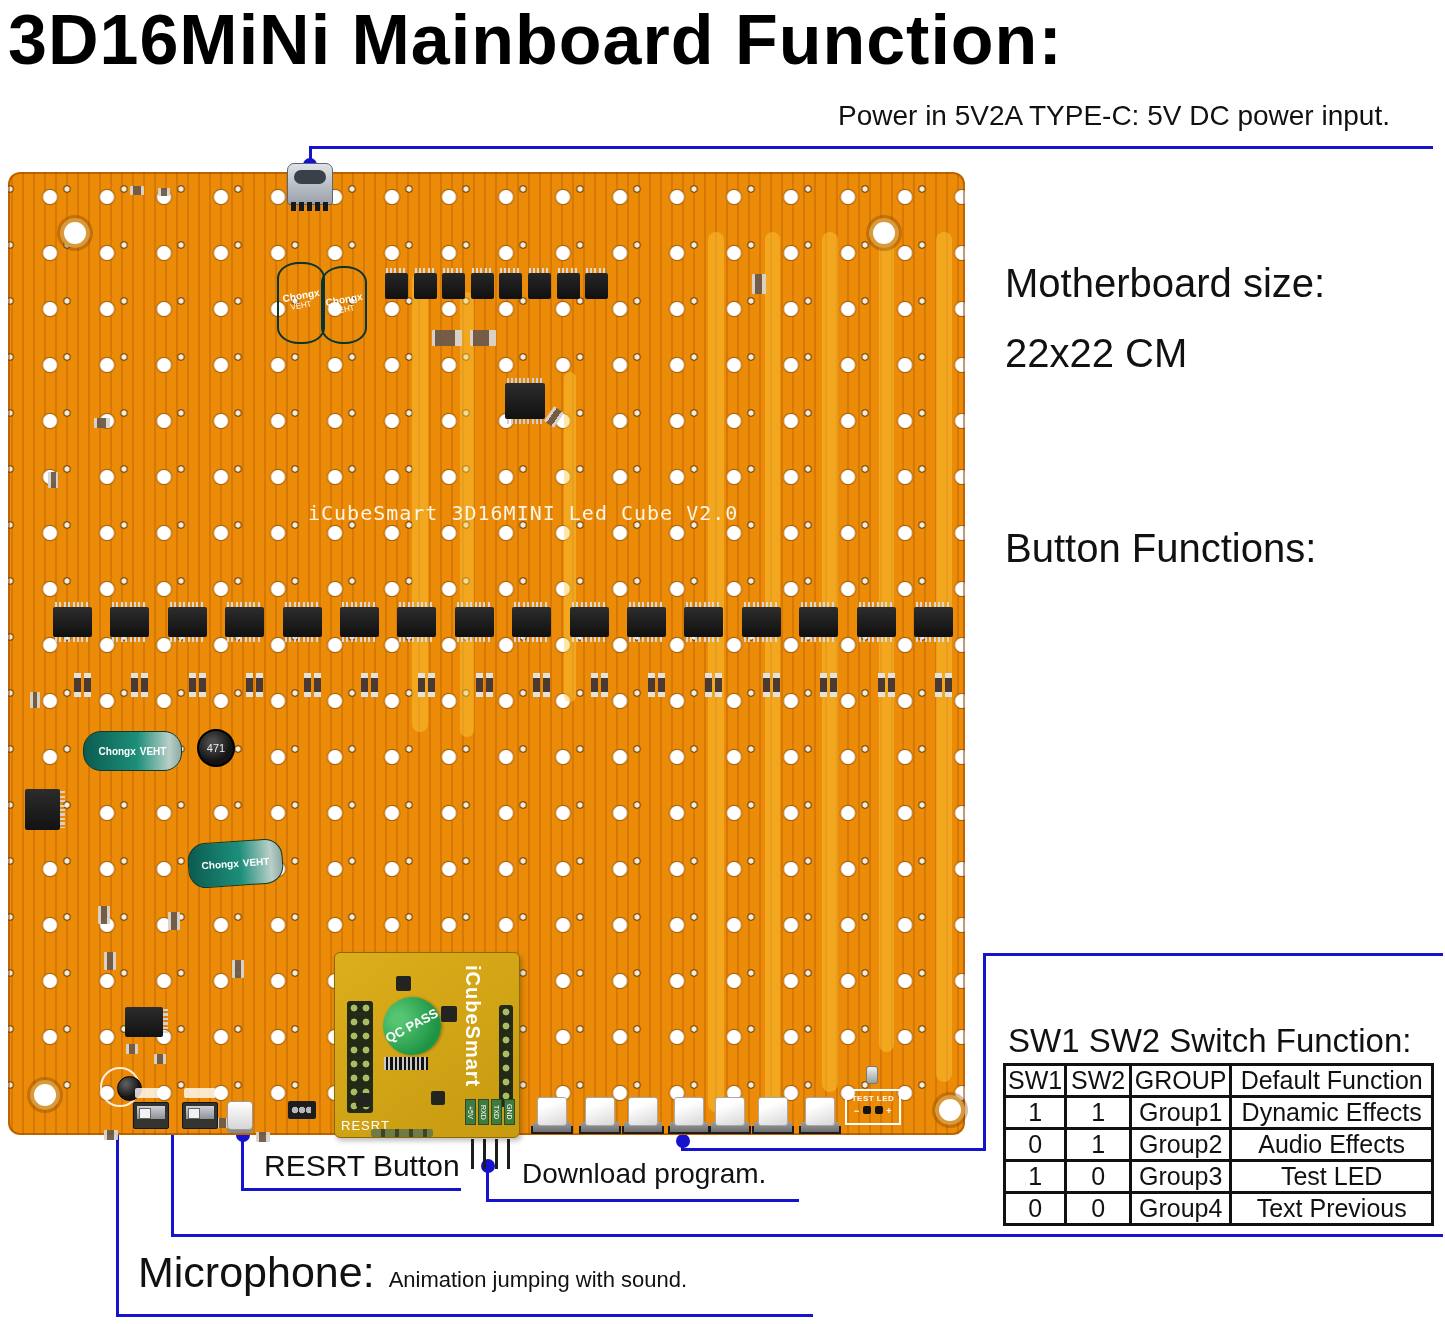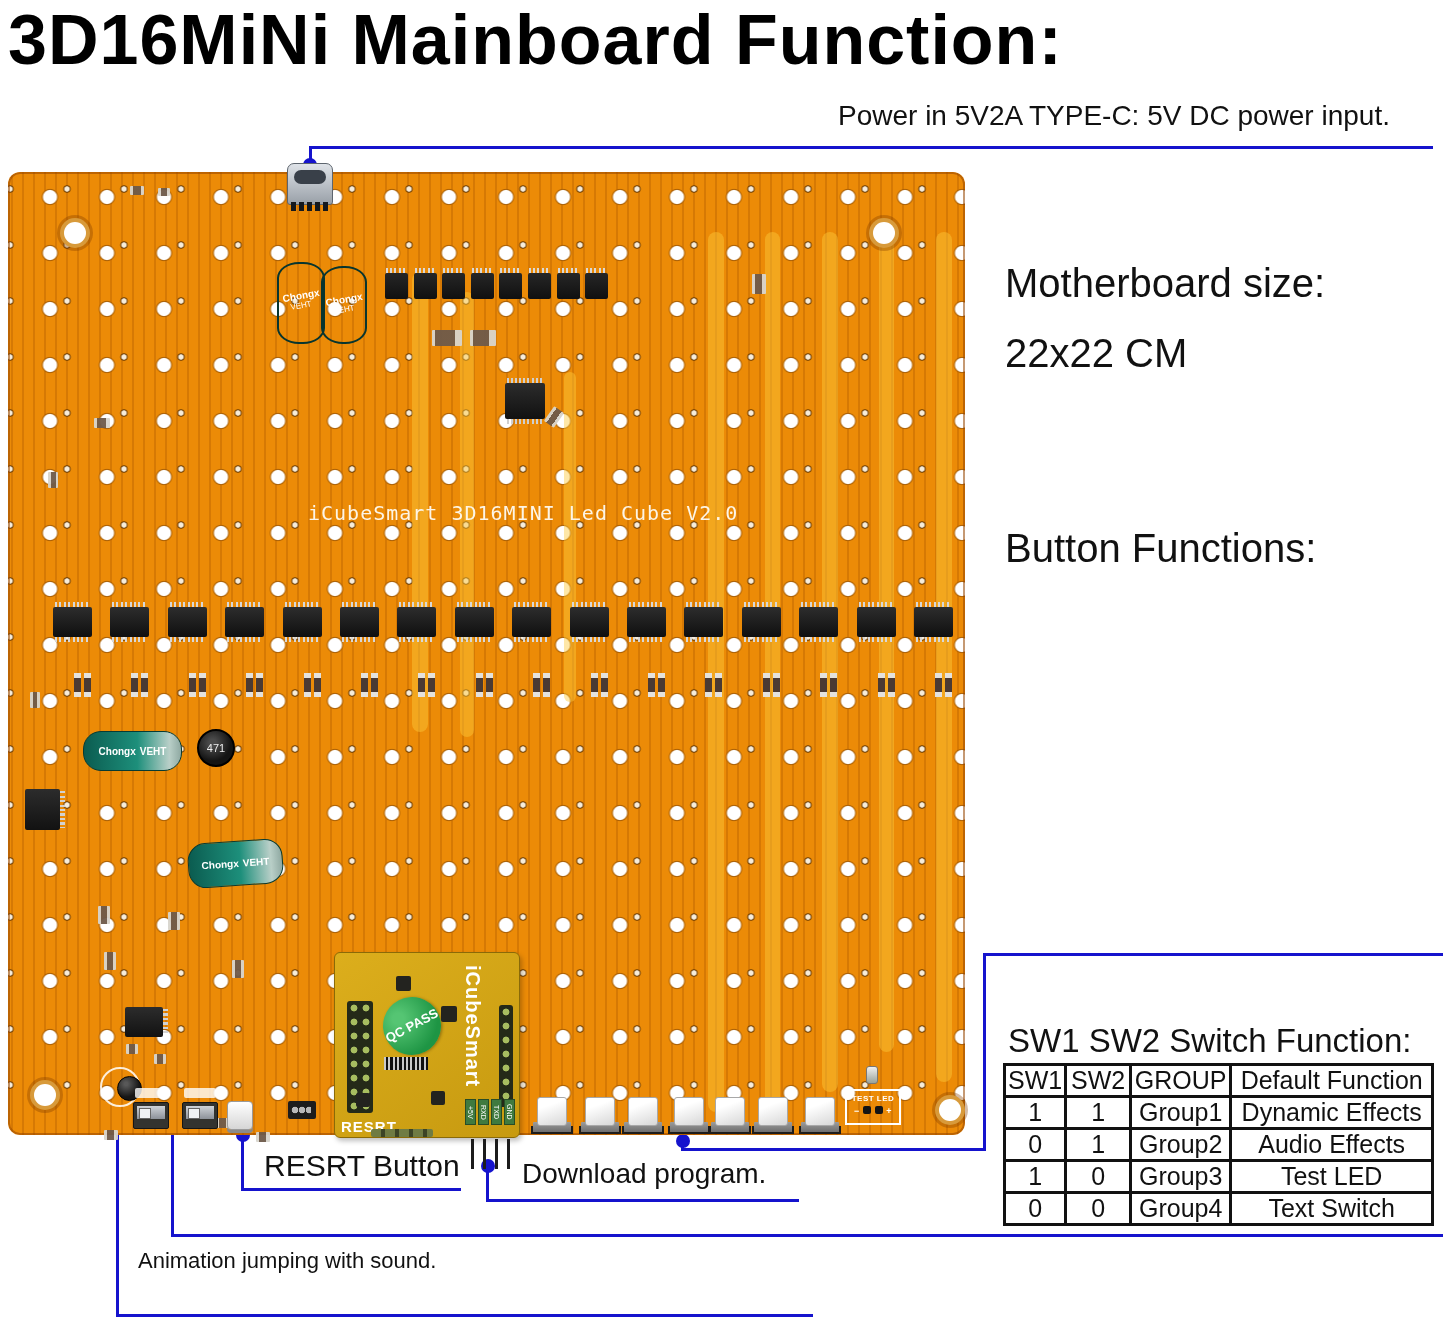--- a/index.html
+++ b/index.html
@@ -100,21 +100,21 @@
   .db-hdrL { left:12px; top:48px; width:26px; height:112px; background:#242a18; border-radius:3px;
     background-image:radial-gradient(circle 3px at 7px 7px, #a7bd60 3px, rgba(0,0,0,0) 3.8px),
                      radial-gradient(circle 3px at 19px 7px, #a7bd60 3px, rgba(0,0,0,0) 3.8px);
     background-size:26px 14px; }
   .db-hdrR { left:164px; top:52px; width:14px; height:102px; background:#242a18; border-radius:3px;
     background-image:radial-gradient(circle 3px at 7px 7px, #a7bd60 3px, rgba(0,0,0,0) 3.8px);
     background-size:14px 14px; }
   .db-pinrow { left:49px; top:104px; width:44px; height:13px; background:#101010;
     background-image:repeating-linear-gradient(90deg,#c9c9c9 0 2px, rgba(0,0,0,0) 2px 4.4px); }
   .db-chip { background:#23231f; border-radius:2px; }
-  .db-resrt { left:6px; top:165px; font-size:15px; font-weight:bold; color:#fff; letter-spacing:1px;text-align:right; }
+  .db-resrt { left:6px; top:165px; font-size:13px; font-weight:normal; color:#fff; letter-spacing:1px;text-align:right; }
   .db-strip { left:36px; top:176px; width:62px; height:8px; background:repeating-linear-gradient(90deg,#6f7b43 0 10px, #3c4426 10px 14px); border-radius:2px; }
   .ppads { left:130px; top:146px; width:49px; height:26px; display:flex; gap:2px; }
   .ppads span { display:block; width:11px; height:26px; background:#3f7a3f; border:1px solid #274c27; color:#fff; font-size:7px; writing-mode:vertical-rl; text-align:center; line-height:10px; }
   .db-pin { top:186px; width:3px; height:30px; background:#1c1c1c; }
 
   .pbtn { top:925px; width:38px; height:35px; }
   .pbtn::before { content:""; position:absolute; left:0; right:0; bottom:0; height:10px; background:linear-gradient(#9c9c9c,#6f6f6f); border-radius:1px; box-shadow:-3px 3px 0 -1px #1c1c1c, 3px 3px 0 -1px #1c1c1c; }
   .pbtn::after { content:""; position:absolute; left:4px; right:4px; top:0; height:27px; background:linear-gradient(160deg,#ffffff 30%,#d7d7d7); border:1px solid #a8a8a8; border-radius:3px; }
   .testled { left:837px; top:917px; width:56px; height:36px; border:2px solid #fff; color:#fff; font-size:8px; font-weight:bold; text-align:center; letter-spacing:.5px; line-height:11px; padding-top:2px; }
   .testled .pads { display:flex; justify-content:space-between; padding:2px 7px 0 7px; font-size:9px; }
@@ -159,28 +159,29 @@
     <tr>
       <td>1</td>
       <td>0</td>
       <td>Group3</td>
       <td>Test LED</td>
     </tr>
     <tr>
       <td>0</td>
       <td>0</td>
       <td>Group4</td>
-      <td>Text Switch</td>
+      <td>Text Previous</td>
     </tr>
   </tbody>
     </table>
 
   <div class="abs reset-note">RESRT Button</div>
   <div class="abs dl-note">Download program.</div>
   <div class="abs mic-note">
+    <span class="big">Microphone:</span>
     <span class="small">Animation jumping with sound.</span>
   </div>
 
   <div class="bdot" style="left:303px; top:158px;"></div>
   <div class="bl" style="left:309px; top:146px; width:3px; height:22px;"></div>
   <div class="bl" style="left:309px; top:146px; width:1124px; height:3px;"></div>
 
   <div class="bdot" style="left:676px; top:1134px;"></div>
   <div class="bl" style="left:681px; top:1140px; width:3px; height:11px;"></div>
   <div class="bl" style="left:681px; top:1148px; width:305px; height:3px;"></div>

